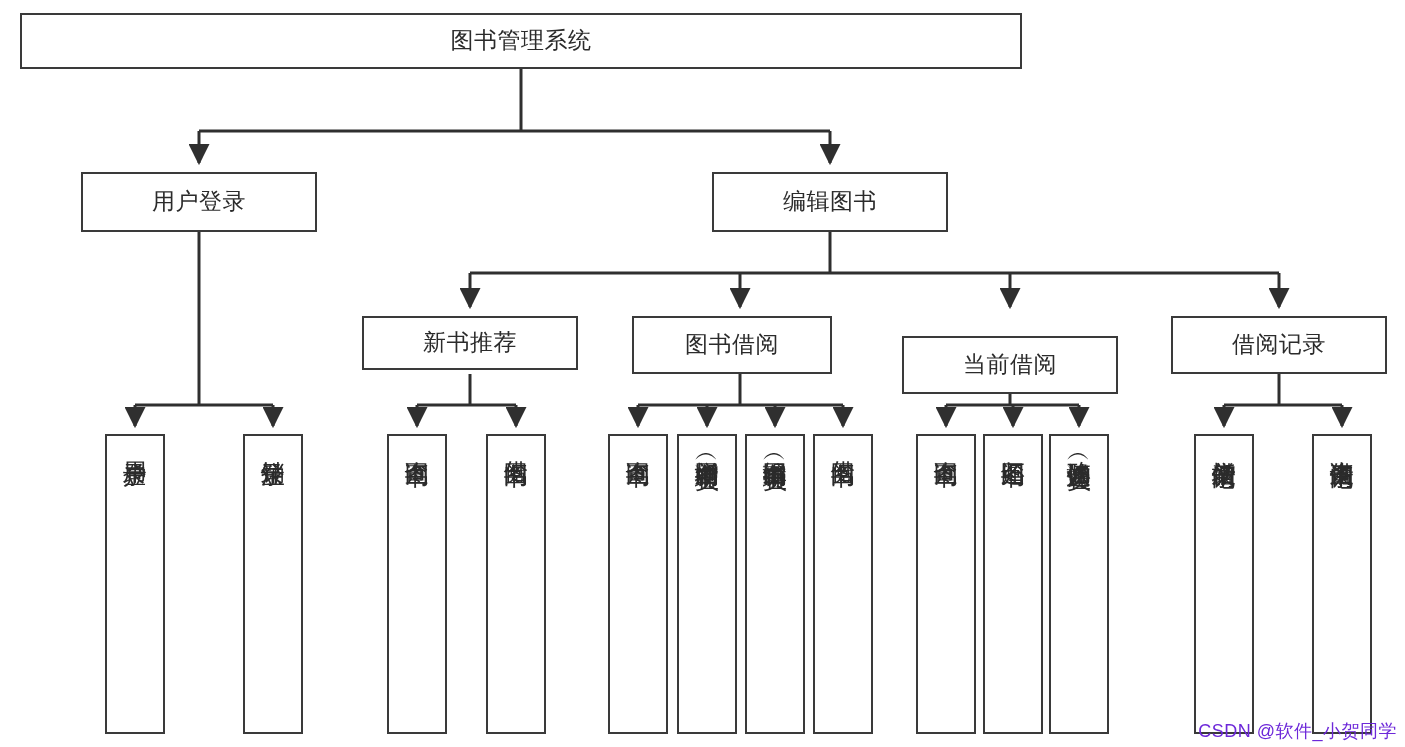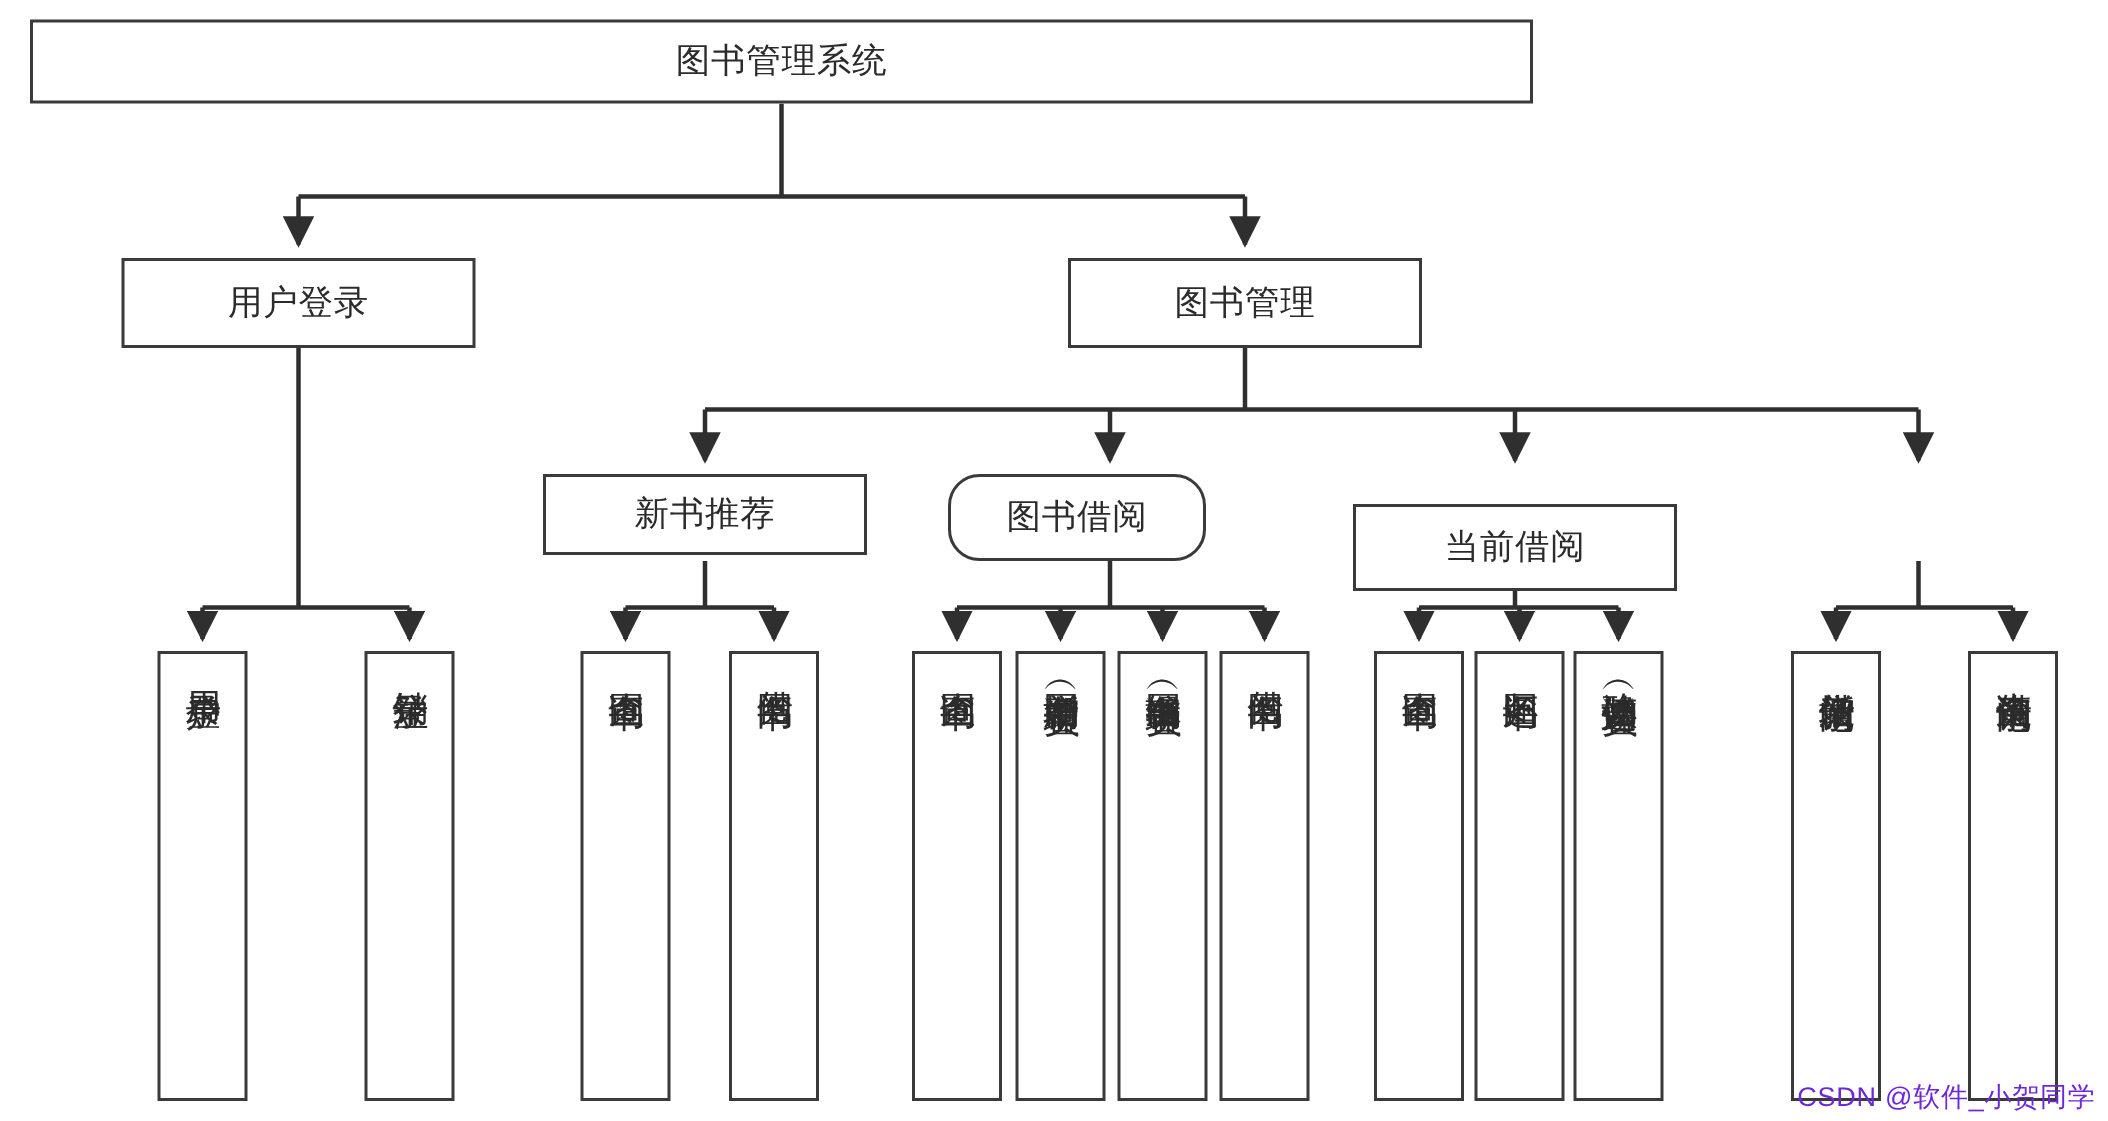--- a/index.html
+++ b/index.html
@@ -125,31 +125,34 @@
   </svg>
 
   <div class="node h" style="left:20px; top:13px; width:1002px; height:56px;">
     <span class="label">图书管理系统</span>
   </div>
 
   <div class="node h" style="left:81px; top:172px; width:236px; height:60px;">
     <span class="label">用户登录</span>
   </div>
   <div class="node h" style="left:712px; top:172px; width:236px; height:60px;">
-    <span class="label">图书管理</span>
+    <span class="label">编辑图书</span>
   </div>
 
   <div class="node h" style="left:362px; top:316px; width:216px; height:54px;">
     <span class="label">新书推荐</span>
   </div>
-  <div class="node h" style="left:632px; top:316px; width:172px; height:58px;border-radius:21px;">
+  <div class="node h" style="left:632px; top:316px; width:200px; height:58px;">
     <span class="label">图书借阅</span>
   </div>
   <div class="node h" style="left:902px; top:316px; width:216px; height:58px;margin-top:20px;">
     <span class="label">当前借阅</span>
+  </div>
+  <div class="node h" style="left:1171px; top:316px; width:216px; height:58px;">
+    <span class="label">借阅记录</span>
   </div>
 
   <div class="node v" style="left:105px; top:434px; width:60px; height:300px;">
     <span class="label">用户登录</span>
   </div>
   <div class="node v" style="left:243px; top:434px; width:60px; height:300px;">
     <span class="label">注销登录</span>
   </div>
 
   <div class="node v" style="left:387px; top:434px; width:60px; height:300px;">

